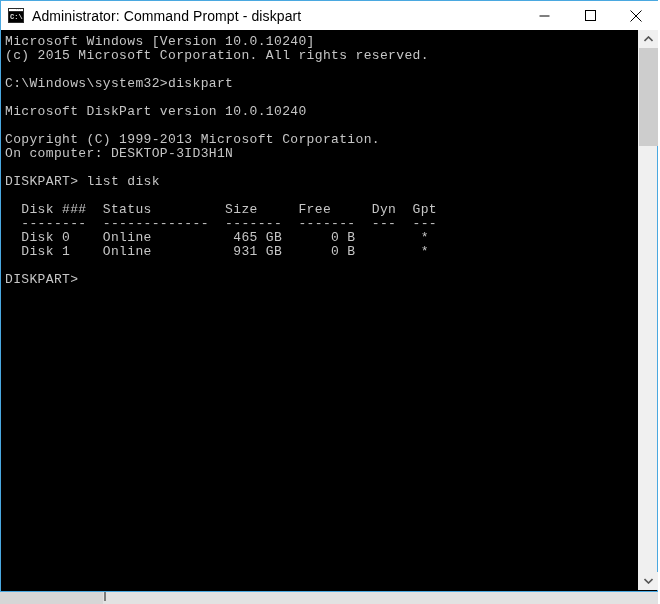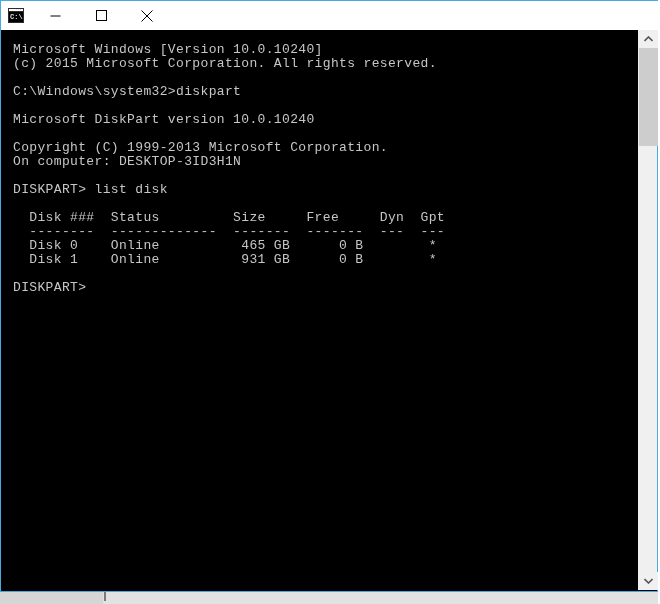--- a/index.html
+++ b/index.html
@@ -117,21 +117,21 @@
     width: 656px;
     height: 560px;
     background: #000000;
     overflow: hidden;
   }
 
   #console-text {
     position: absolute;
     left: 0;
     top: 1px;
-    margin: 12px;
+    margin: 4px;
     padding: 0;
     font-family: "Liberation Mono", "DejaVu Sans Mono", monospace;
     font-size: 13px;
     line-height: 14px;
     color: #c6c6c6;
     white-space: pre;
     letter-spacing: 0.35px;
   }
 
   
@@ -206,20 +206,21 @@
 <div id="cmd-window">
 
   <div id="title-bar">
     <div id="window-icon">
       <div class="icon-titlebar">
         <span class="icon-dots">···</span>
       </div>
       <div class="icon-body">C:\.</div>
     </div>
 
+    <div id="window-title">Administrator: Command Prompt - diskpart</div>
 
     <div class="caption-btn">
       <svg width="11" height="11" viewBox="0 0 11 11" aria-hidden="true">
         <line x1="0.5" y1="6" x2="10.5" y2="6" stroke="#000000" stroke-width="1"></line>
       </svg>
     </div>
     <div class="caption-btn">
       <svg width="11" height="11" viewBox="0 0 11 11" aria-hidden="true">
         <rect x="0.5" y="0.5" width="10" height="10" fill="none" stroke="#000000" stroke-width="1"></rect>
       </svg>

